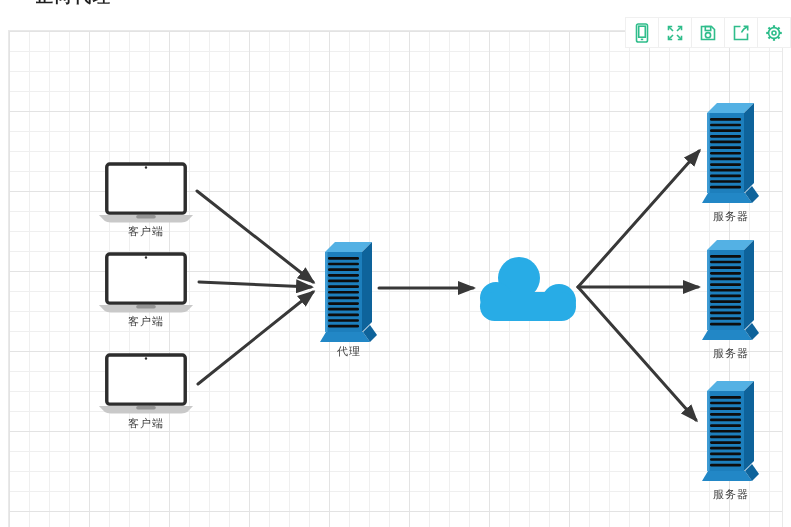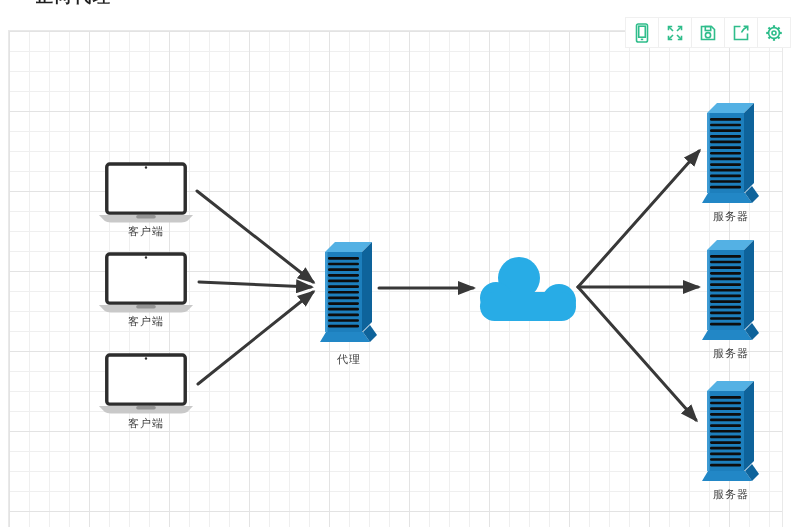--- a/index.html
+++ b/index.html
@@ -127,21 +127,21 @@
     <use href="#shape-laptop" xlink:href="#shape-laptop"></use>
   </svg>
 </div>
 <div class="node-label" style="left:95px;top:416px;width:102px">客户端</div>
 
 <div class="node" style="left:320px;top:238px">
   <svg width="58" height="106" viewBox="0 0 58 106" xmlns="http://www.w3.org/2000/svg" xmlns:xlink="http://www.w3.org/1999/xlink">
     <use href="#shape-server" xlink:href="#shape-server"></use>
   </svg>
 </div>
-<div class="node-label" style="left:318px;top:352px;width:62px">代理</div>
+<div class="node-label" style="left:318px;top:344px;width:62px">代理</div>
 
 <div class="node" style="left:479px;top:256px">
   <svg width="98" height="66" viewBox="0 0 98 66" xmlns="http://www.w3.org/2000/svg">
     <g fill="#28ace6">
       <circle cx="40" cy="22" r="21"></circle>
       <circle cx="17" cy="42" r="16"></circle>
       <circle cx="80" cy="45" r="17"></circle>
       <rect x="1" y="36" width="96" height="29" rx="14.5"></rect>
     </g>
   </svg>

